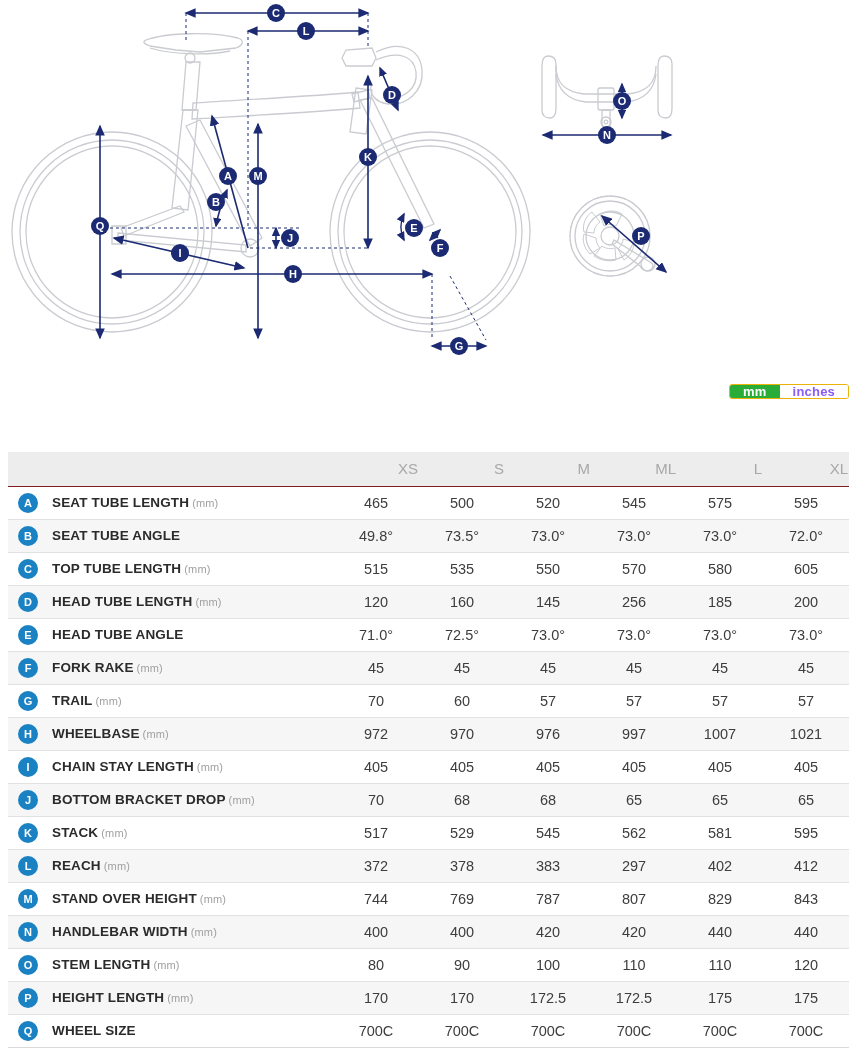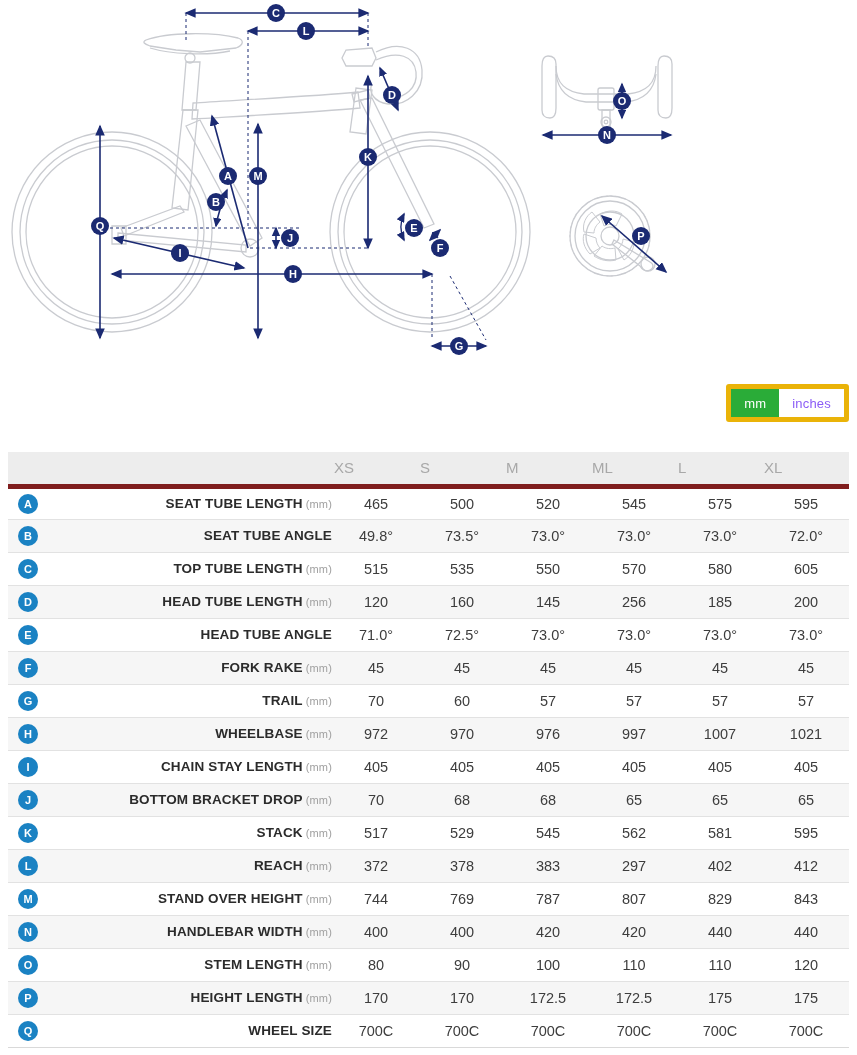--- a/index.html
+++ b/index.html
@@ -23,25 +23,26 @@
     left: 0; top: 0;
     width: 857px; height: 370px;
   }
   #diagram-svg { display: block; }
 
   
   #unit-toggle {
     position: absolute;
     right: 8px; top: 384px;
     display: flex;
-    border: 5px solid #eab308;
+    border: 1px solid #eab308;
     border-radius: 3px;
     overflow: hidden;
     background: #ffffff;
-    height: 38px;
+    height: 15px;
+    font-weight: bold;
   }
   .unit-btn {
     display: flex; align-items: center; justify-content: center;
     font-size: 13px;
     padding: 0 13px;
     cursor: pointer;
     letter-spacing: .2px;
     user-select: none;
   }
   .unit-btn.active {
@@ -63,22 +64,22 @@
     width: 100%;
     border-collapse: collapse;
     table-layout: fixed;
   }
   table.geo thead th {
     background: #ededed;
     color: #a8a8a8;
     font-size: 15px;
     font-weight: normal;
     height: 34px;
-    text-align: left;
-    border-bottom: 5px solid #7f1d1d;
+    text-align: right;
+    border-bottom: 1px solid #7f1d1d;
   }
   table.geo thead th.head-badge { width: 40px; }
   table.geo thead th.head-label { width: 285px; }
   table.geo thead th.head-size  { width: 86px; }
 
   table.geo tbody tr { height: 33px; }
   table.geo tbody tr.odd  { background: #ffffff; }
   table.geo tbody tr.even { background: #f6f6f6; }
   table.geo tbody td {
     border-bottom: 1px solid #e2e2e2;
@@ -97,21 +98,20 @@
     font-size: 11px;
     font-weight: bold;
     text-align: center;
   }
   td.cell-label {
     color: #2b2b2b;
     font-size: 13.5px;
     font-weight: bold;
     letter-spacing: .15px;
     padding-left: 4px;
-    text-align: right;
   }
   .unit-suffix {
     color: #a0a0a0;
     font-size: 11px;
     font-weight: normal;
     margin-left: 3px;
   }
   td.cell-val {
     text-align: center;
     color: #3d3d3d;

